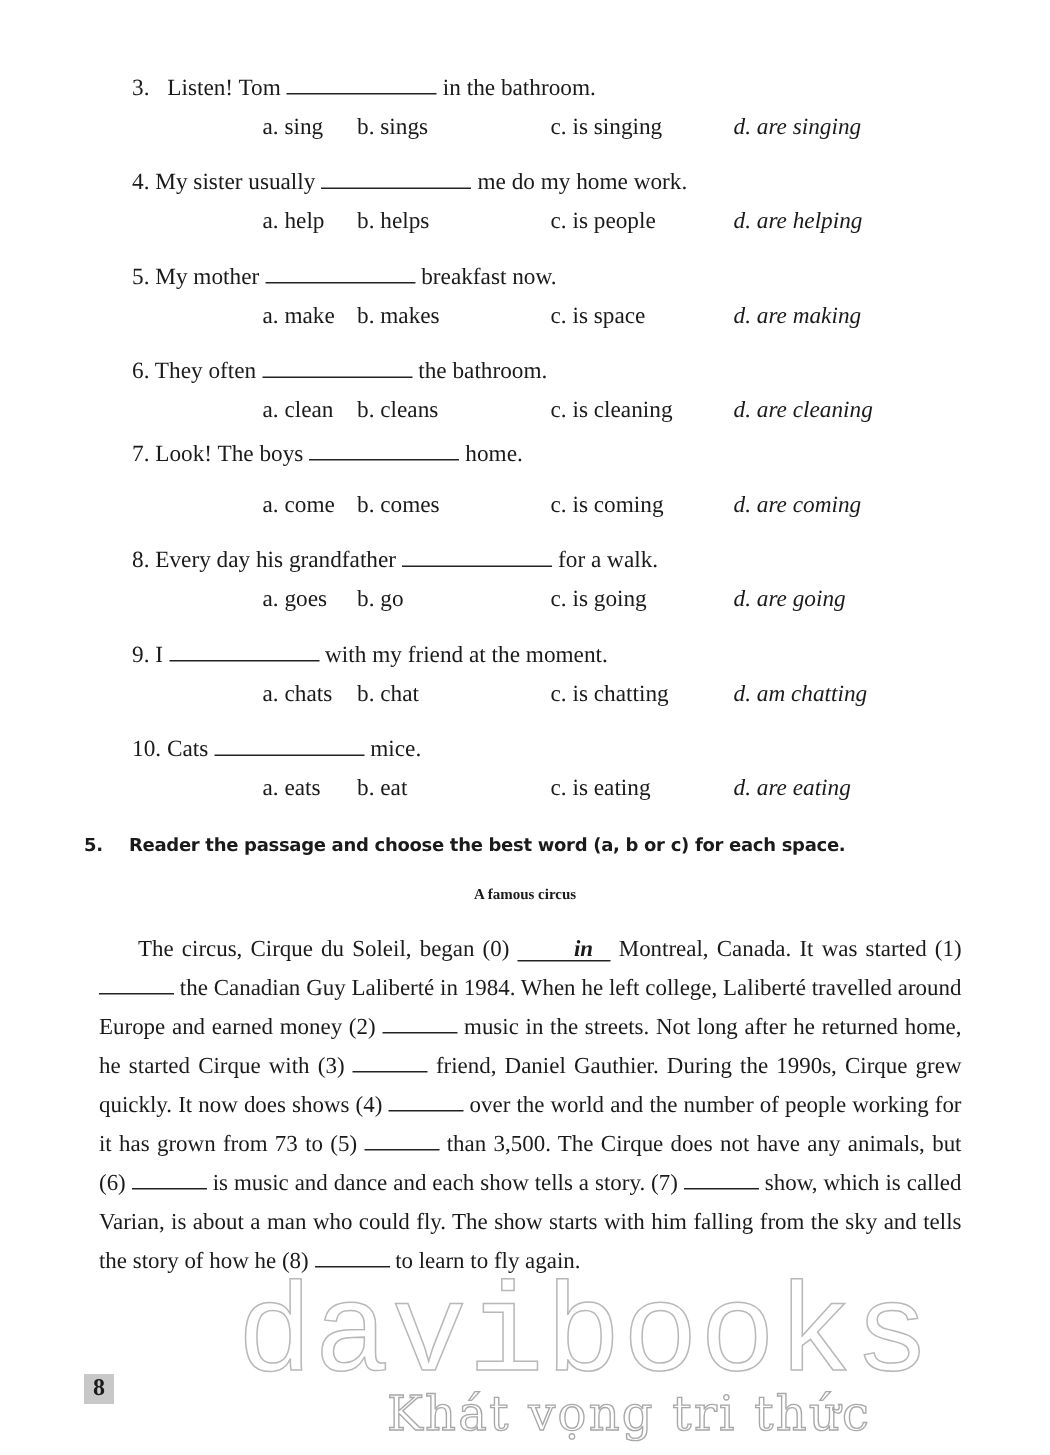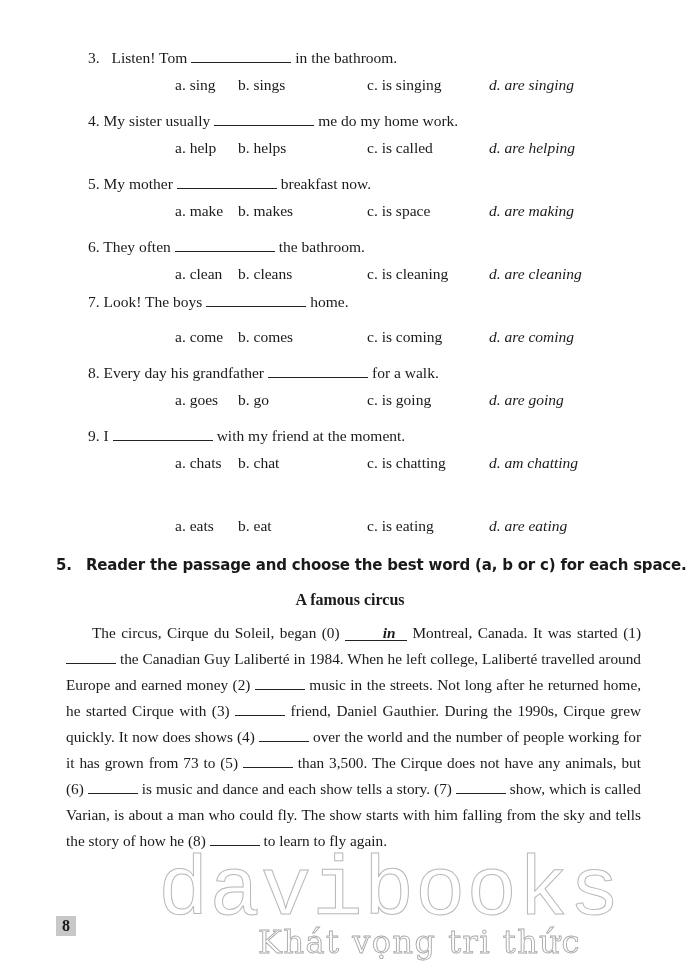--- a/index.html
+++ b/index.html
@@ -11,24 +11,24 @@
   .q .num { display: inline-block; }
   .blank { display: inline-block; width: 100px; border-bottom: 1.3px solid #222; height: 14px; vertical-align: baseline; margin: 0 4px; }
   .opts { position: absolute; left: 130px; font-size: 15.5px; white-space: nowrap; width: 480px; }
   .opts span { position: absolute; top: 0; }
   .opts .a { left: 0; margin-left: 45px; }
   .opts .b { left: 108px; }
   .opts .c { left: 237px; }
   .opts .d { left: 359px; font-style: italic; }
 
   .section-heading { position: absolute; left: 56px; top: 556px;
-    font-family: "DejaVu Sans", "Liberation Sans", sans-serif; font-weight: bold; font-size: 15px; letter-spacing: -0.2px; white-space: nowrap; }
+    font-family: "DejaVu Sans", "Liberation Sans", sans-serif; font-weight: bold; font-size: 12px; letter-spacing: -0.2px; white-space: nowrap; }
   .section-heading .snum { display: inline-block; width: 30px; }
 
-  .passage-title { position: absolute; left: 0; width: 700px; top: 591px; text-align: center; font-weight: bold; font-size: 16px; }
+  .passage-title { position: absolute; left: 0; width: 700px; top: 591px; text-align: center; font-weight: bold; font-size: 10px; }
 
   .passage { position: absolute; left: 56px; top: 620px; width: 575px; font-size: 15.3px; line-height: 26px; text-align: justify; margin-left: 10px; }
   .passage p { margin: 0; text-indent: 26px; }
   .pblank { display: inline-block; width: 50px; border-bottom: 1.3px solid #222; height: 13px; vertical-align: baseline; }
   .ex-blank { display: inline-block; width: 62px; border-bottom: 1.3px solid #222; text-align: center; font-style: italic; font-weight: bold; line-height: 15px; }
 
   .page-num { position: absolute; left: 56px; top: 916px; width: 20px; height: 20px;
     background: #c8c8c8; font-weight: bold; font-size: 16px; text-align: center; line-height: 20px; }
 
   .watermark { position: absolute; left: 0; top: 0; pointer-events: none; }
@@ -53,21 +53,21 @@
     <span class="d">d. are singing</span>
   </div>
 
   <div class="q" style="top:111px;">
     <span class="num">4.</span>
     <span>My sister usually</span><span class="blank"></span><span>me do my home work.</span>
   </div>
   <div class="opts" style="top:139px;">
     <span class="a">a. help</span>
     <span class="b">b. helps</span>
-    <span class="c">c. is called</span>
+    <span class="c">c. is people</span>
     <span class="d">d. are helping</span>
   </div>
 
   <div class="q" style="top:174px;">
     <span class="num">5.</span>
     <span>My mother</span><span class="blank"></span><span>breakfast now.</span>
   </div>
   <div class="opts" style="top:202px;">
     <span class="a">a. make</span>
     <span class="b">b. makes</span>
@@ -112,20 +112,24 @@
     <span class="num">9.</span>
     <span>I</span><span class="blank"></span><span>with my friend at the moment.</span>
   </div>
   <div class="opts" style="top:454px;">
     <span class="a">a. chats</span>
     <span class="b">b. chat</span>
     <span class="c">c. is chatting</span>
     <span class="d">d. am chatting</span>
   </div>
 
+  <div class="q" style="top:489px;">
+    <span class="num">10.</span>
+    <span>Cats</span><span class="blank"></span><span>mice.</span>
+  </div>
   <div class="opts" style="top:517px;">
     <span class="a">a. eats</span>
     <span class="b">b. eat</span>
     <span class="c">c. is eating</span>
     <span class="d">d. are eating</span>
   </div>
 
   <div class="section-heading">
     <span class="snum">5.</span><span>Reader the passage and choose the best word (a, b or c) for each space.</span>
   </div>

